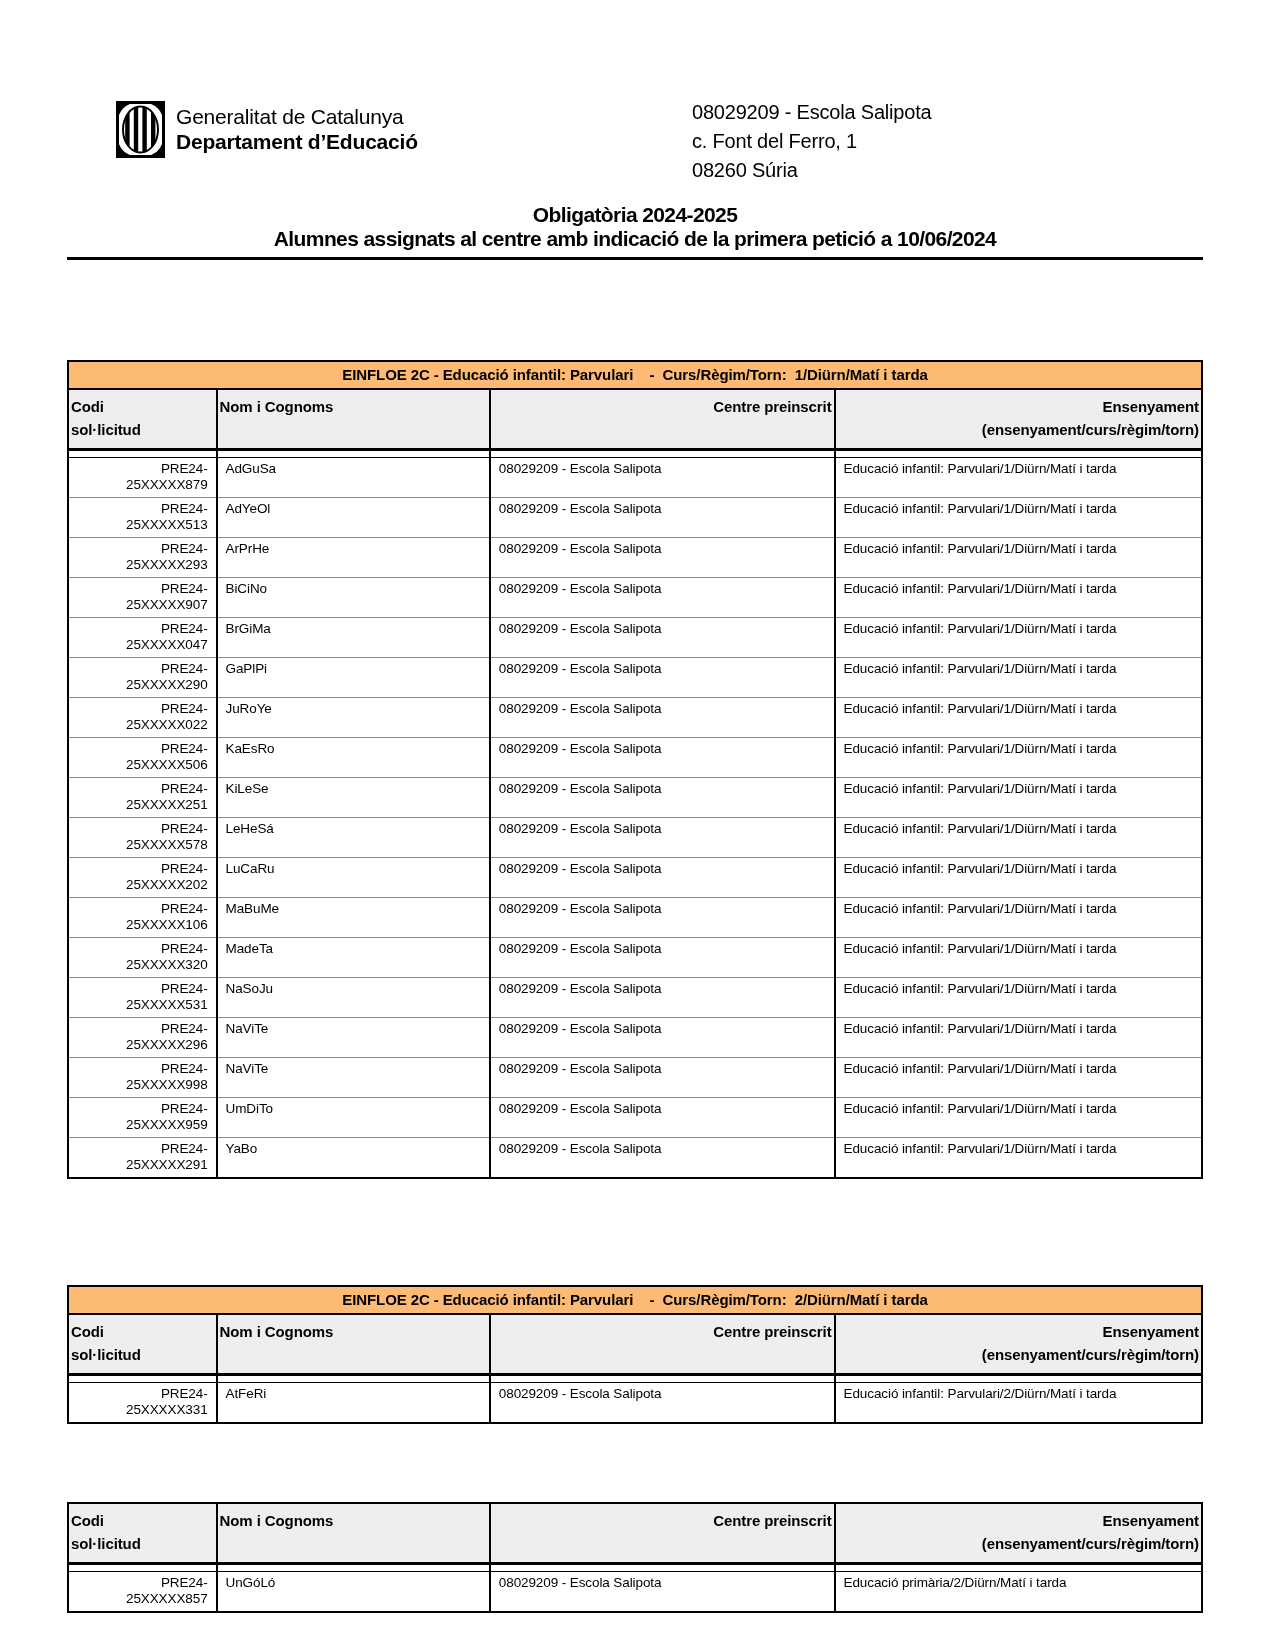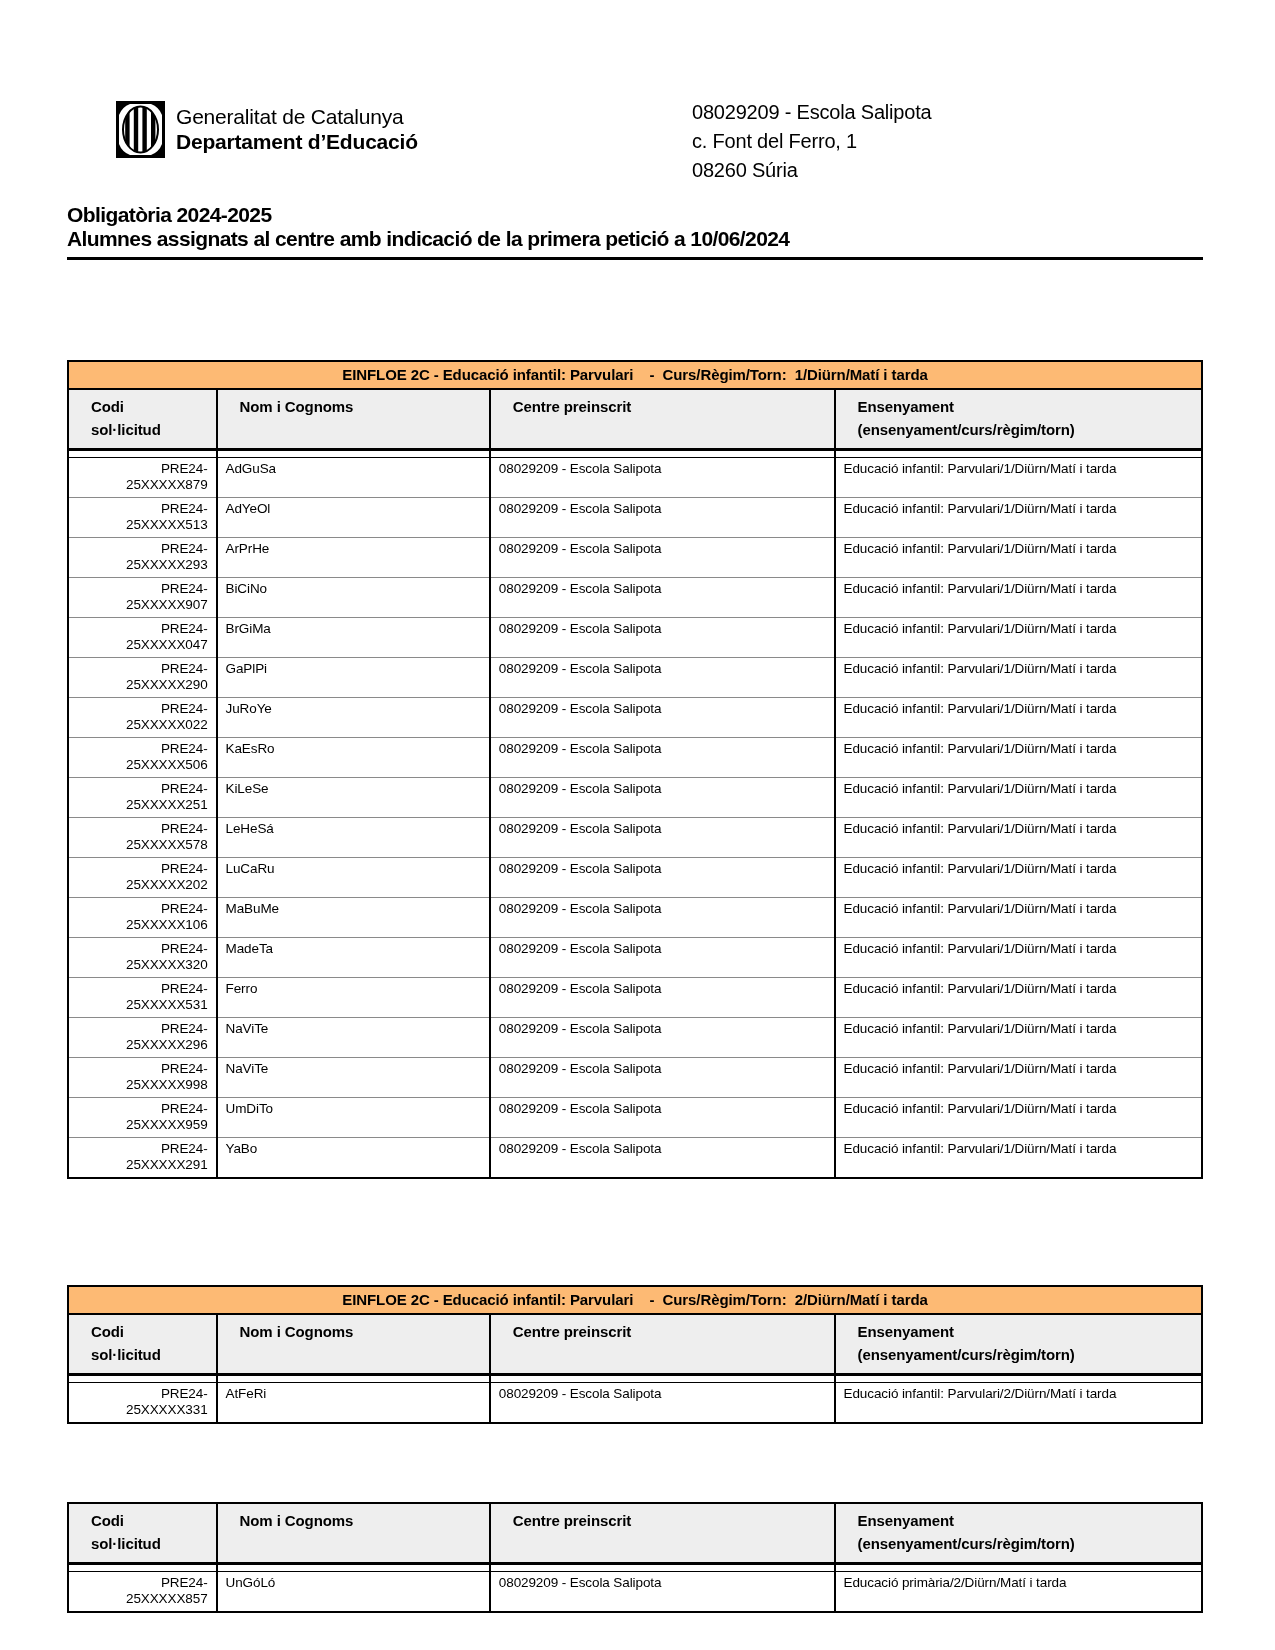--- a/index.html
+++ b/index.html
@@ -15,21 +15,21 @@
   .logo-mark { width:49px; height:57px; flex:0 0 auto; }
   .org-lines { display:flex; flex-direction:column; }
   .org-line1 { font-size:21px; line-height:25px; font-weight:400; letter-spacing:-0.2px; }
   .org-line2 { font-size:21px; line-height:26px; font-weight:700; letter-spacing:-0.2px; }
 
   .school-block { position:absolute; left:692px; top:98px; font-size:20px; line-height:29px; letter-spacing:-0.2px; }
 
   
   .main { position:absolute; left:67px; top:203px; width:1136px; }
   .title-wrap { border-bottom:3px solid #000; padding-bottom:6px; }
-  .doc-title { font-size:21px; font-weight:700; line-height:24px; letter-spacing:-0.6px; }
+  .doc-title { font-size:21px; font-weight:700; line-height:24px; letter-spacing:-0.6px;text-align:center; }
 
   .tables-container { margin-top:100px; }
 
   table.tbl {
     width:100%; border-collapse:collapse; table-layout:fixed;
     border:2px solid #000;
   }
   table.tbl.t0 { margin-bottom:106px; }
   table.tbl.t1 { margin-bottom:78px; }
 
@@ -38,25 +38,25 @@
   col.w3 { width:30.4%; }
   col.w4 { width:32.4%; }
 
   .title-cell {
     background:#fdba74; font-size:15px; font-weight:700; text-align:center;
     padding:4px 4px 5px; border-bottom:2px solid #000; white-space:pre-wrap;
     letter-spacing:-0.1px;
   }
   th {
     background:#eeeeee; font-size:15px; font-weight:700; vertical-align:top;
-    padding:5px 22px 7px; line-height:23px; border-bottom:3px solid #000;
+    padding:5px 2px 7px; line-height:23px; border-bottom:3px solid #000;
     letter-spacing:-0.1px;
   }
   th.c1, th.c2 { text-align:left; }
-  th.c3, th.c4 { text-align:left; }
+  th.c3, th.c4 { text-align:right; }
 
   .bl { border-left:2px solid #000; }
 
   tr.spacer td { height:8px; padding:0; border-bottom:1px solid #000; background:#fff; }
 
   tbody td {
     font-size:13.5px; line-height:16px; vertical-align:top;
     padding:3px 8px 4px; background:#fff; letter-spacing:-0.1px;
   }
   td.c1 { text-align:right; }
@@ -267,21 +267,21 @@
     <td class="c2 bl">MadeTa</td>
     <td class="c3 bl">08029209 - Escola Salipota</td>
     <td class="c4 bl">Educació infantil: Parvulari/1/Diürn/Matí i tarda</td>
   </tr>
 
   <tr class="data">
     <td class="c1">
       <div>PRE24-</div>
       <div>25XXXXX531</div>
     </td>
-    <td class="c2 bl">Ferro</td>
+    <td class="c2 bl">NaSoJu</td>
     <td class="c3 bl">08029209 - Escola Salipota</td>
     <td class="c4 bl">Educació infantil: Parvulari/1/Diürn/Matí i tarda</td>
   </tr>
 
   <tr class="data">
     <td class="c1">
       <div>PRE24-</div>
       <div>25XXXXX296</div>
     </td>
     <td class="c2 bl">NaViTe</td>

